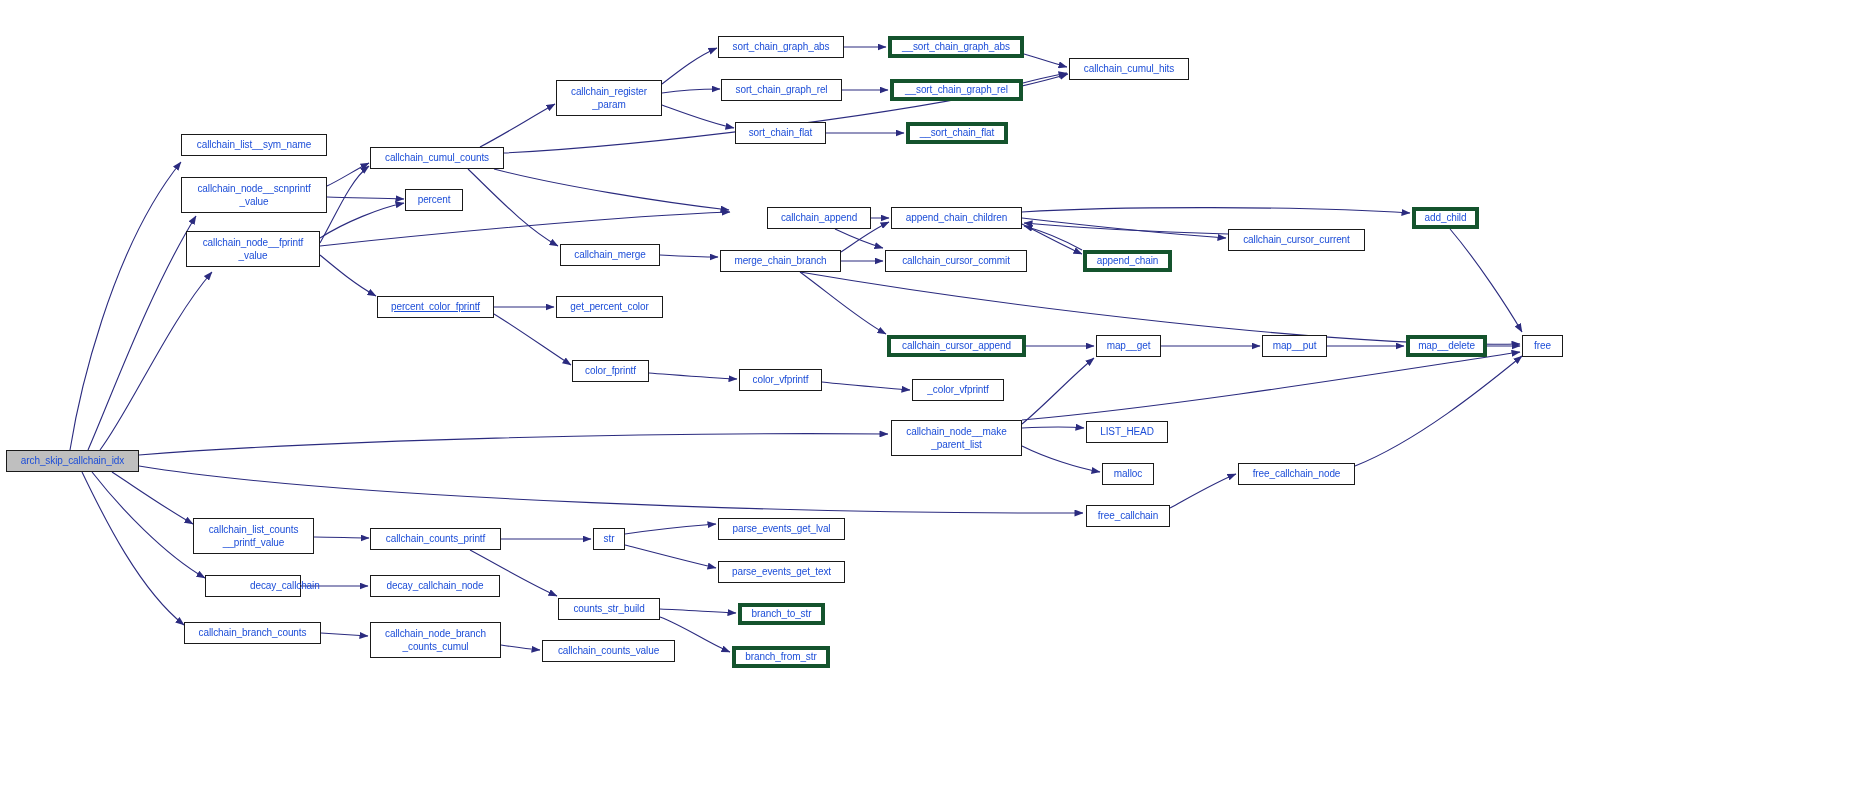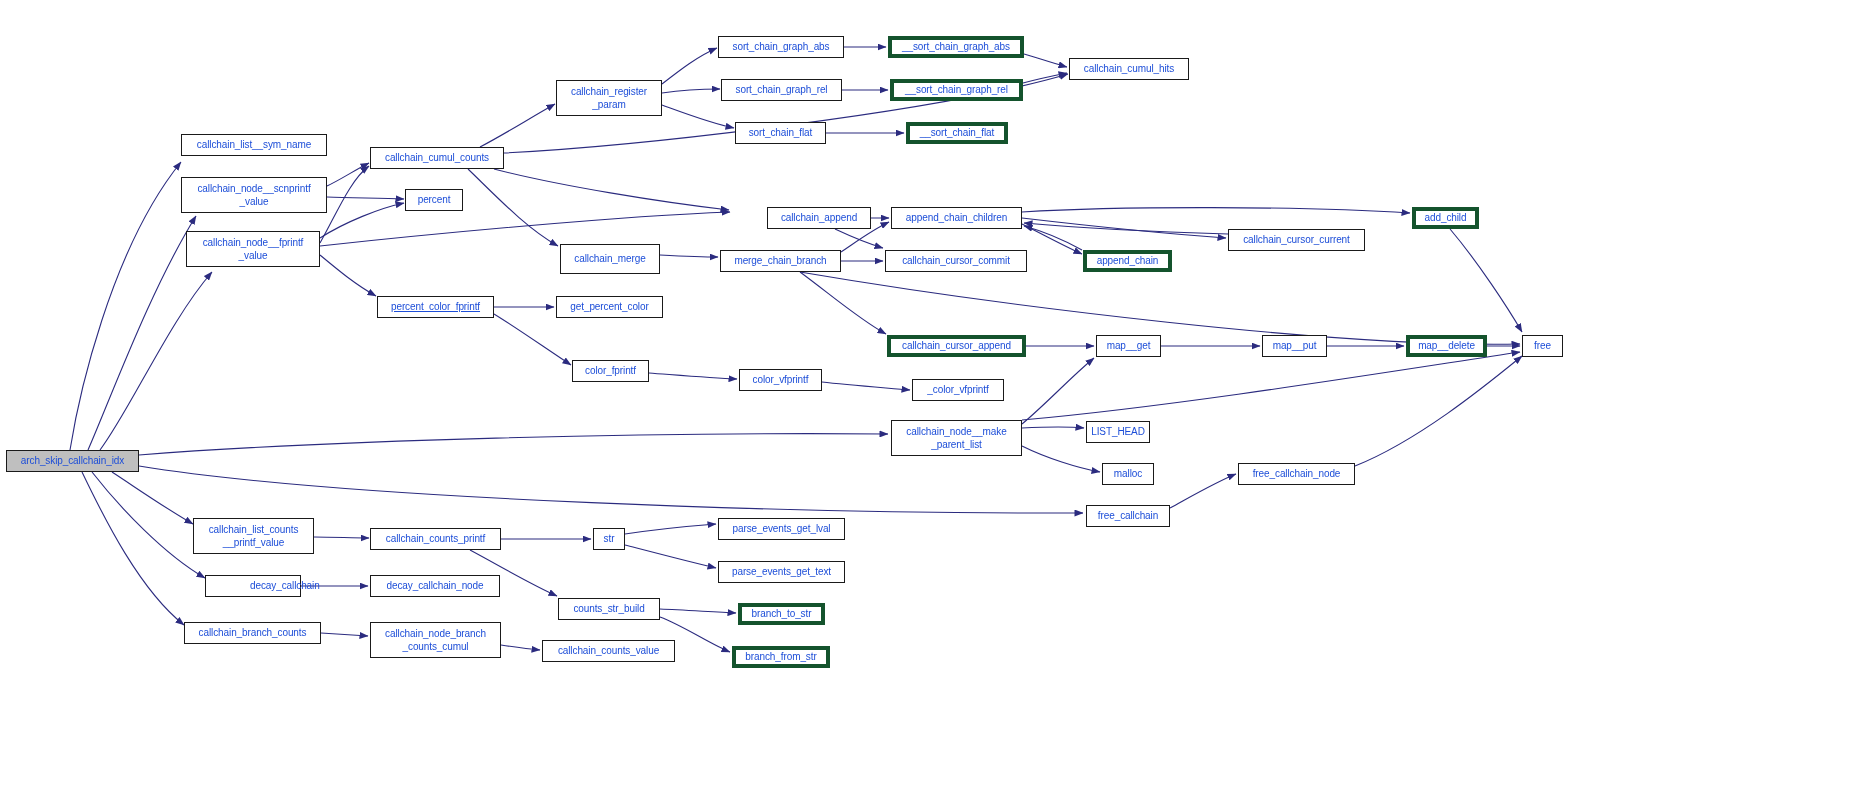--- a/index.html
+++ b/index.html
@@ -142,40 +142,40 @@
       <div class="node" style="left: 556px; top: 80px; width: 106px; height: 36px;"><span class="node-label">callchain_register
 _param</span></div>
       <div class="node" style="left: 718px; top: 36px; width: 126px; height: 22px;"><span class="node-label">sort_chain_graph_abs</span></div>
       <div class="node" style="left: 721px; top: 79px; width: 121px; height: 22px;"><span class="node-label">sort_chain_graph_rel</span></div>
       <div class="node" style="left: 735px; top: 122px; width: 91px; height: 22px;"><span class="node-label">sort_chain_flat</span></div>
       <div class="node red" style="left: 888px; top: 36px; width: 136px; height: 22px;"><span class="node-label">__sort_chain_graph_abs</span></div>
       <div class="node red" style="left: 890px; top: 79px; width: 133px; height: 22px;"><span class="node-label">__sort_chain_graph_rel</span></div>
       <div class="node red" style="left: 906px; top: 122px; width: 102px; height: 22px;"><span class="node-label">__sort_chain_flat</span></div>
       <div class="node" style="left: 1069px; top: 58px; width: 120px; height: 22px;"><span class="node-label">callchain_cumul_hits</span></div>
       <div class="node" style="left: 731px; top: 207px; width: 104px; height: 22px; margin-left: 36px;"><span class="node-label">callchain_append</span></div>
-      <div class="node" style="left: 560px; top: 244px; width: 100px; height: 30px;"><span class="node-label">callchain_merge</span></div>
+      <div class="node" style="left: 560px; top: 244px; width: 100px; height: 22px;"><span class="node-label">callchain_merge</span></div>
       <div class="node" style="left: 720px; top: 250px; width: 121px; height: 22px;"><span class="node-label">merge_chain_branch</span></div>
       <div class="node" style="left: 891px; top: 207px; width: 131px; height: 22px;"><span class="node-label">append_chain_children</span></div>
       <div class="node" style="left: 885px; top: 250px; width: 142px; height: 22px;"><span class="node-label">callchain_cursor_commit</span></div>
       <div class="node red" style="left: 1083px; top: 250px; width: 89px; height: 22px;"><span class="node-label">append_chain</span></div>
       <div class="node" style="left: 1228px; top: 229px; width: 137px; height: 22px;"><span class="node-label">callchain_cursor_current</span></div>
       <div class="node red" style="left: 1412px; top: 207px; width: 67px; height: 22px;"><span class="node-label">add_child</span></div>
       <div class="node" style="left: 1522px; top: 335px; width: 41px; height: 22px;"><span class="node-label">free</span></div>
       <div class="node" style="left: 377px; top: 296px; width: 117px; height: 22px; text-decoration: underline;"><span class="node-label">percent_color_fprintf</span></div>
       <div class="node" style="left: 556px; top: 296px; width: 107px; height: 22px;"><span class="node-label">get_percent_color</span></div>
       <div class="node" style="left: 572px; top: 360px; width: 77px; height: 22px; text-align: center;"><span class="node-label">color_fprintf</span></div>
       <div class="node" style="left: 739px; top: 369px; width: 83px; height: 22px;"><span class="node-label">color_vfprintf</span></div>
       <div class="node" style="left: 912px; top: 379px; width: 92px; height: 22px;"><span class="node-label">_color_vfprintf</span></div>
       <div class="node red" style="left: 887px; top: 335px; width: 139px; height: 22px;"><span class="node-label">callchain_cursor_append</span></div>
       <div class="node" style="left: 1096px; top: 335px; width: 65px; height: 22px;"><span class="node-label">map__get</span></div>
       <div class="node" style="left: 1262px; top: 335px; width: 65px; height: 22px;"><span class="node-label">map__put</span></div>
       <div class="node red" style="left: 1406px; top: 335px; width: 81px; height: 22px;"><span class="node-label">map__delete</span></div>
       <div class="node" style="left: 891px; top: 420px; width: 131px; height: 36px;"><span class="node-label">callchain_node__make
 _parent_list</span></div>
-      <div class="node" style="left: 1086px; top: 421px; width: 64px; height: 22px; text-align: center;"><span class="node-label">LIST_HEAD</span></div>
+      <div class="node" style="left: 1086px; top: 421px; width: 82px; height: 22px; text-align: center;"><span class="node-label">LIST_HEAD</span></div>
       <div class="node" style="left: 1102px; top: 463px; width: 52px; height: 22px;"><span class="node-label">malloc</span></div>
       <div class="node" style="left: 1238px; top: 463px; width: 117px; height: 22px;"><span class="node-label">free_callchain_node</span></div>
       <div class="node" style="left: 1086px; top: 505px; width: 84px; height: 22px;"><span class="node-label">free_callchain</span></div>
       <div class="node" style="left: 193px; top: 518px; width: 121px; height: 36px;"><span class="node-label">callchain_list_counts
 __printf_value</span></div>
       <div class="node" style="left: 370px; top: 528px; width: 131px; height: 22px;"><span class="node-label">callchain_counts_printf</span></div>
       <div class="node" style="left: 593px; top: 528px; width: 32px; height: 22px;"><span class="node-label">str</span></div>
       <div class="node" style="left: 718px; top: 518px; width: 127px; height: 22px;"><span class="node-label">parse_events_get_lval</span></div>
       <div class="node" style="left: 718px; top: 561px; width: 127px; height: 22px;"><span class="node-label">parse_events_get_text</span></div>
       <div class="node" style="left: 558px; top: 598px; width: 102px; height: 22px;"><span class="node-label">counts_str_build</span></div>

